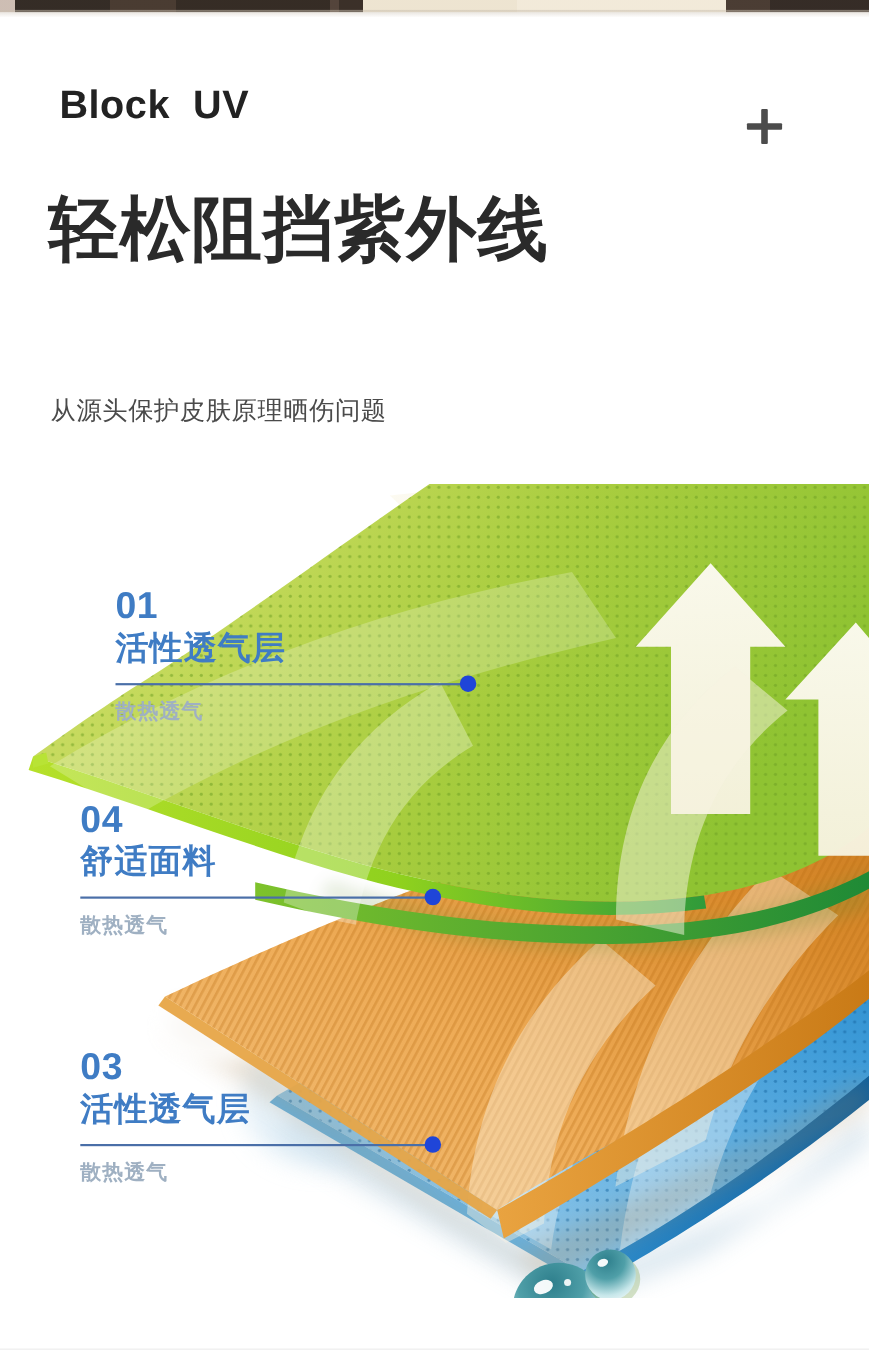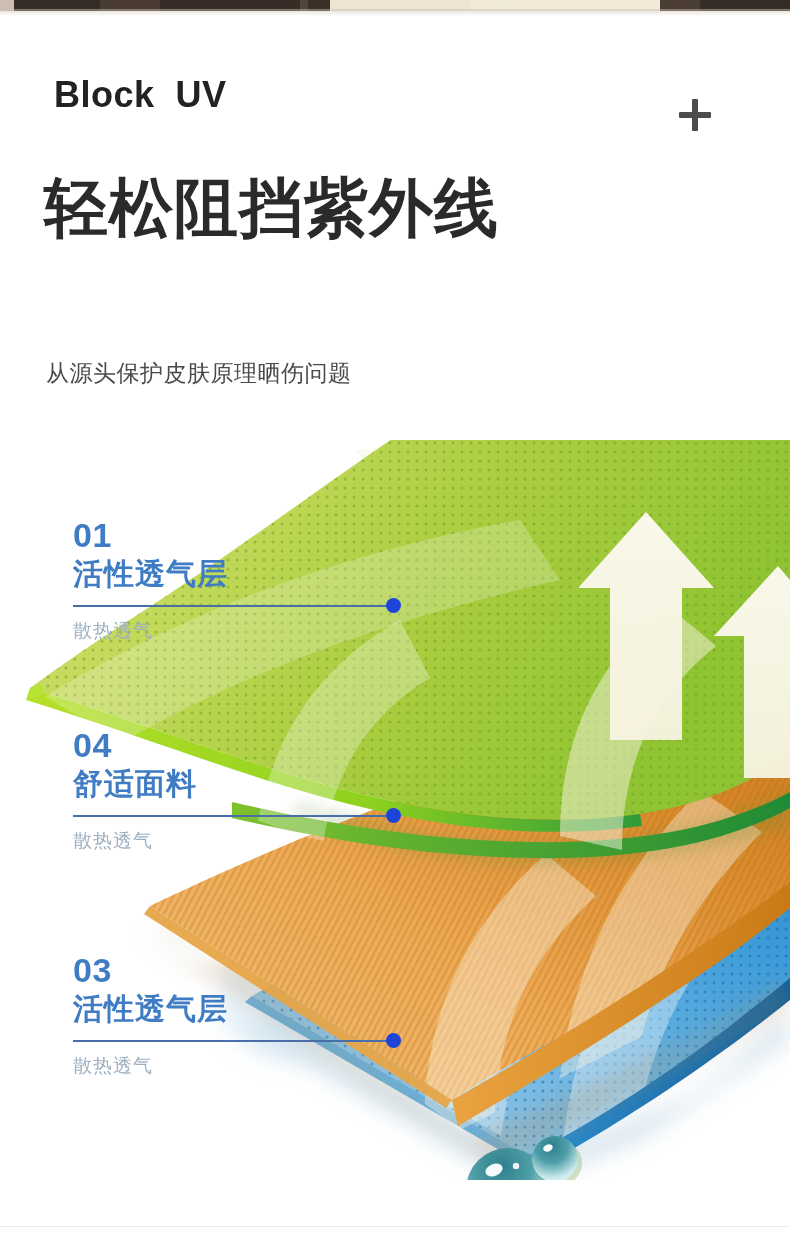--- a/index.html
+++ b/index.html
@@ -149,21 +149,21 @@
   .feature-rule .dot {
     position: absolute;
     top: 0px;
     width: 15px; height: 15px;
     border-radius: 50%;
     background: #1f45d8;
   }
   .feature-sub {
     margin-top: 4px;
     font-size: 19px;
-    font-weight: 400;
+    font-weight: 700;
     color: #9fb0c2;
     letter-spacing: 1px;
     white-space: pre;
   }
 
   
   .bottom-divider {
     position: absolute;
     left: 0; top: 1226px;
     width: 790px; height: 1px;
@@ -441,21 +441,21 @@
       <ellipse cx="484" cy="796" rx="9" ry="8.5" fill="#5d8f1e" opacity="0.25"></ellipse>
       <circle cx="482" cy="793" r="8.5" fill="url(#dropG)"></circle>
       <ellipse cx="479" cy="788" rx="2.2" ry="1.5" fill="#ffffff" opacity="0.95" transform="rotate(-22 479 788)"></ellipse>
     </g>
   </g>
 </svg>
 </div>
 
 <div class="features">
 
-  <div class="feature" style="top:516px;">
+  <div class="feature" style="top:532px;margin-left:32px;">
     <div class="feature-num">01</div>
     <div class="feature-title">活性透气层</div>
     <div class="feature-rule">
       <div class="line" style="width:322px;"></div>
       <div class="dot" style="left:313px;"></div>
     </div>
     <div class="feature-sub">散热透气</div>
   </div>
 
   <div class="feature" style="top:726px;">

